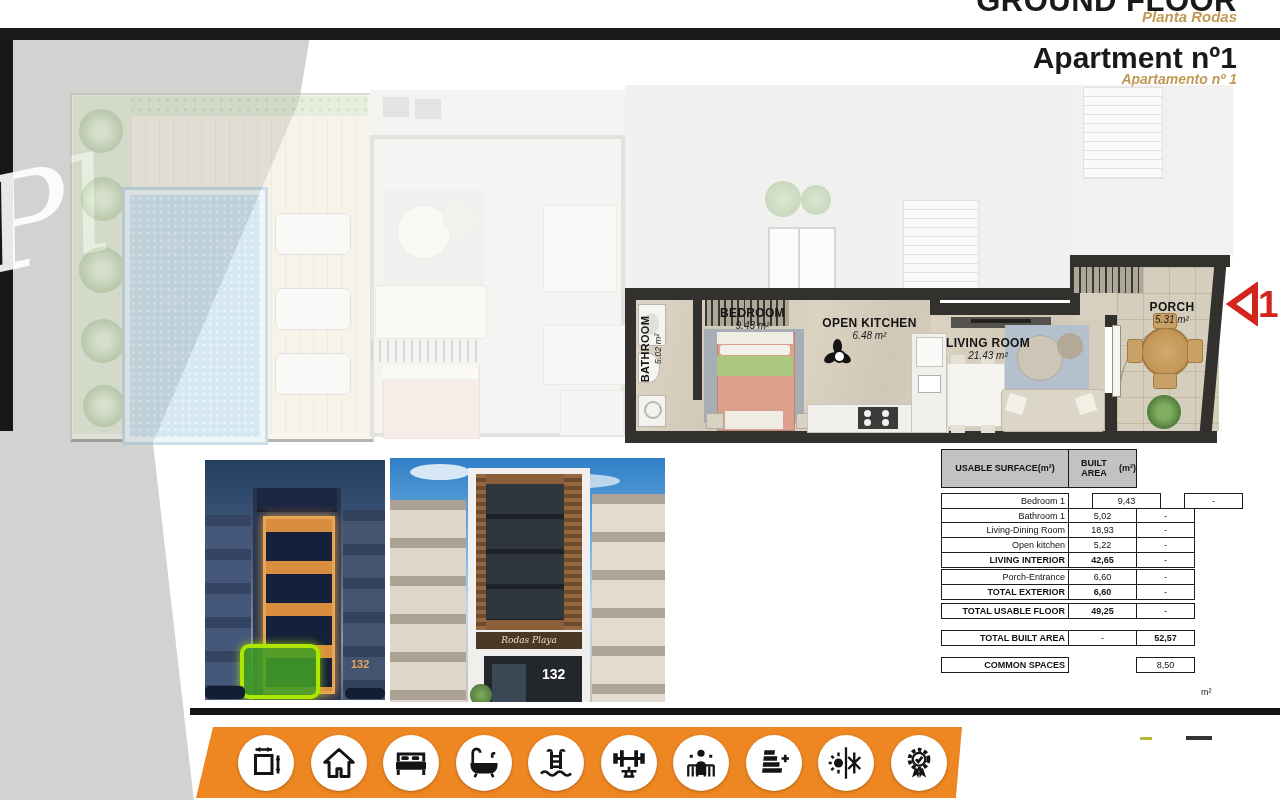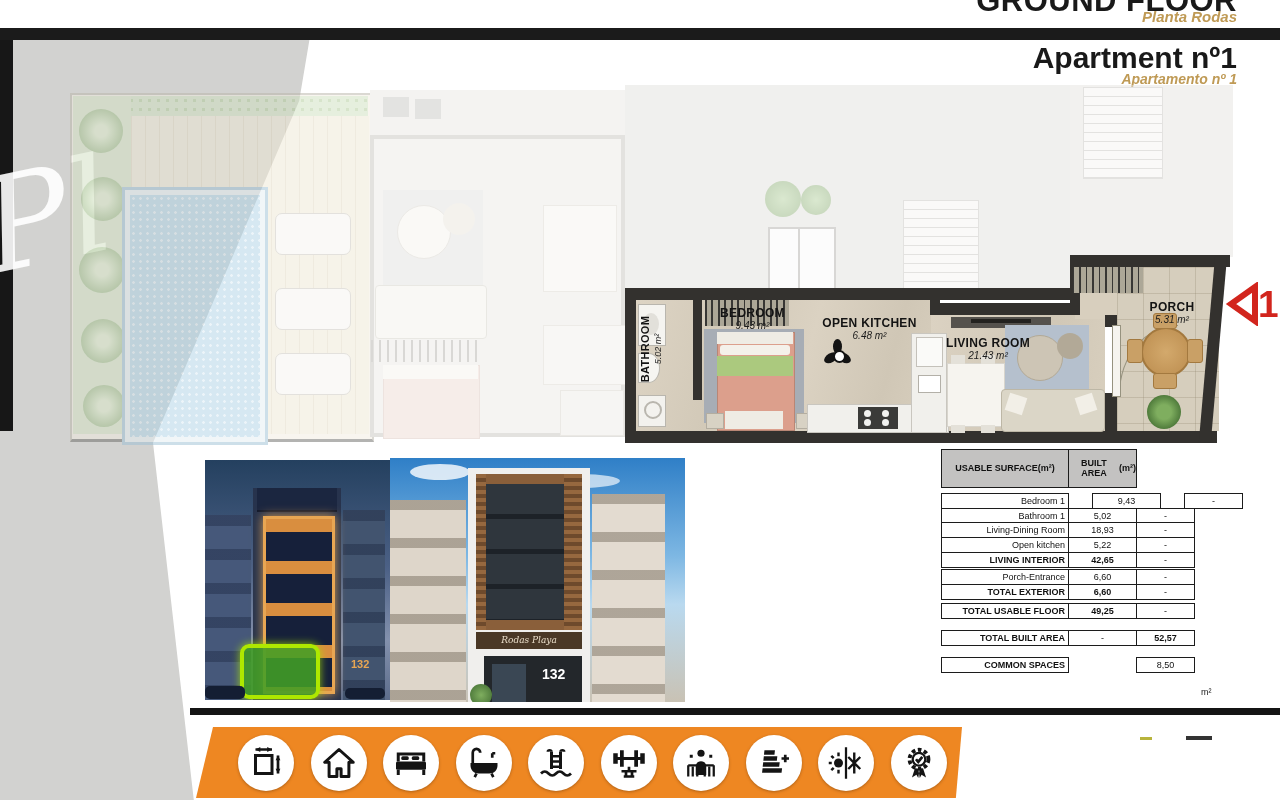--- a/index.html
+++ b/index.html
@@ -42,21 +42,21 @@
   .cell{border:1.2px solid #1c1c1c;margin-left:-1.2px;margin-top:-1.2px;background:#fff;
     font-size:9px;color:#111;display:flex;align-items:center;overflow:hidden;}
   .c-l{justify-content:flex-end;padding-right:3px;}
   .c-c{justify-content:center;}
   .hdr{background:#c3c2c1;font-weight:700;text-align:center;flex-direction:row;justify-content:center;line-height:10px;}
   .bold{font-weight:700;}
   .grid3{grid-template-columns:127px 68px 58px;}
   .row13{height:14px;}
 
   
-  .render{position:absolute;overflow:hidden;padding-left:20px;}
+  .render{position:absolute;overflow:hidden;}
   .winband{background-image:repeating-linear-gradient(180deg,rgba(20,30,55,.35) 0 11px,transparent 11px 34px);}
 
   
   #sep-line{left:190px;top:708px;width:1090px;height:7px;background:#141414;}
   #orange-bar{left:196px;top:727px;width:766px;height:71px;background:#ee8722;
     clip-path:polygon(17px 0%,100% 0%,99.2% 100%,0% 100%);
     display:flex;align-items:center;gap:16.5px;padding-left:42px;box-sizing:border-box;}
   .ic{width:56px;height:56px;border-radius:50%;background:#ffffff;flex:0 0 auto;
     box-shadow:0 1px 3px rgba(60,30,0,.35);display:flex;align-items:center;justify-content:center;}
   .ic svg{width:36px;height:36px;}

